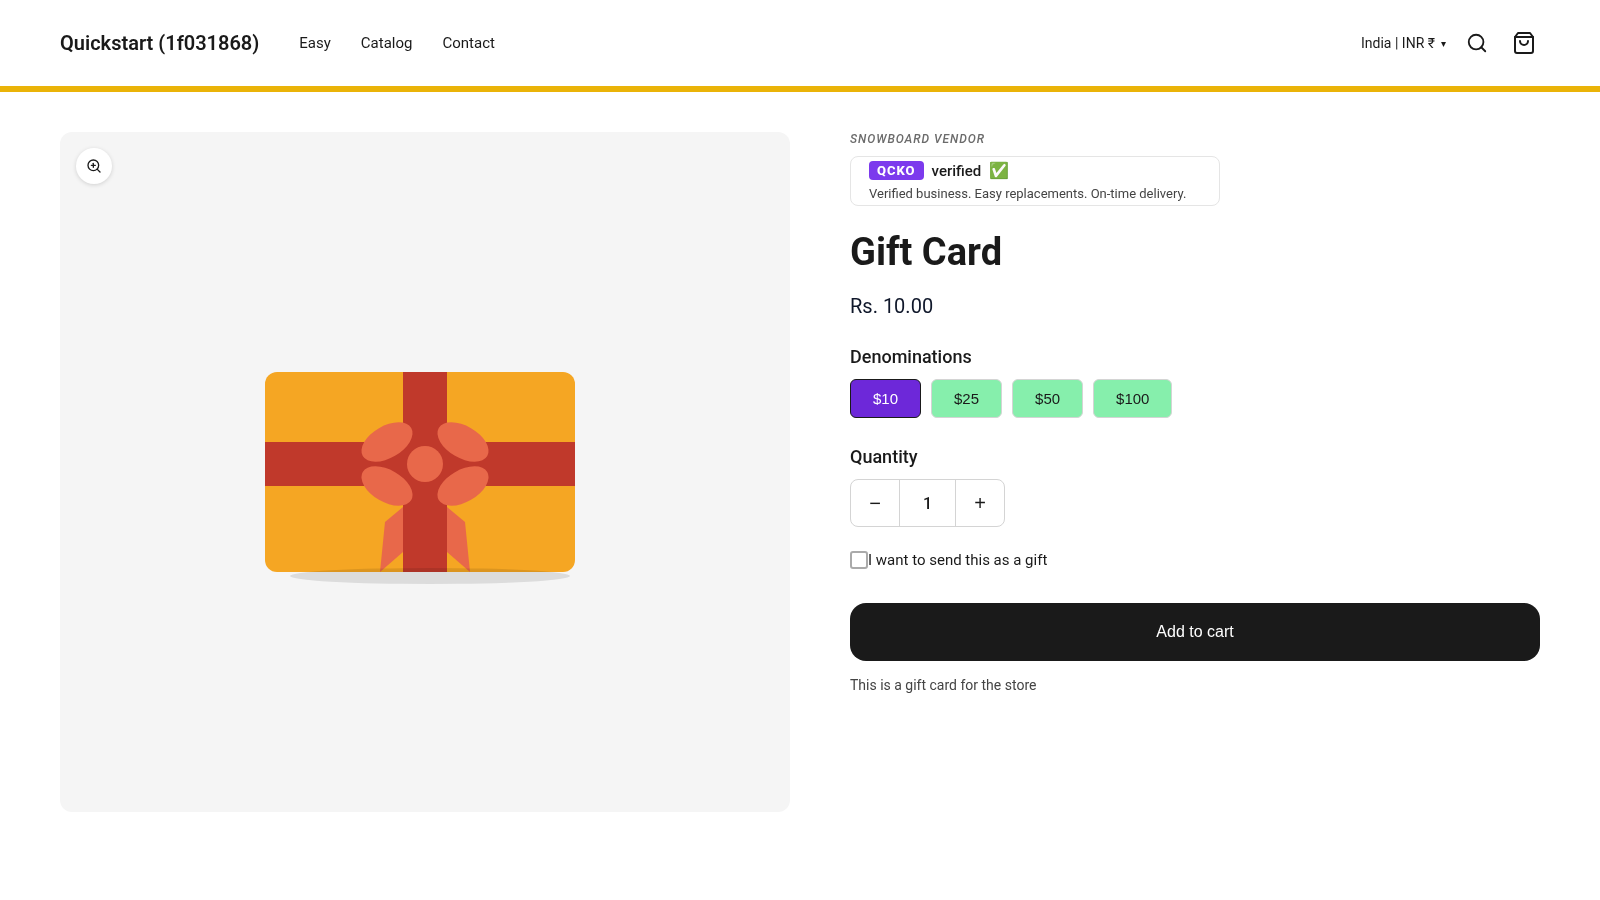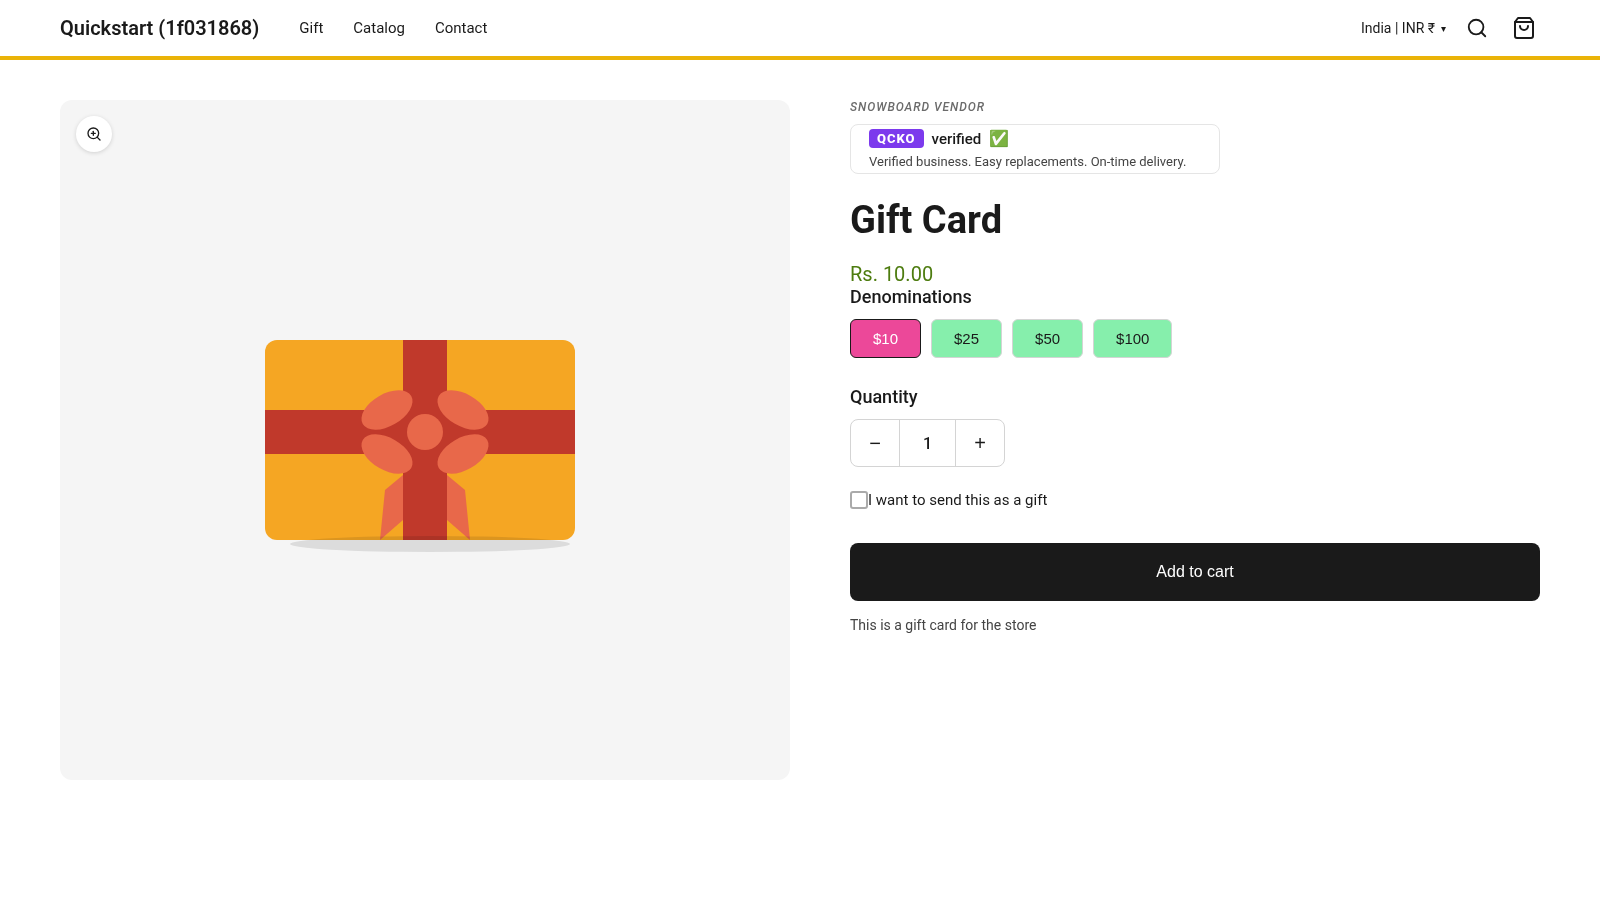--- a/index.html
+++ b/index.html
@@ -4,22 +4,22 @@
   <style>
     * { box-sizing: border-box; margin: 0; padding: 0; }
     body { font-family: -apple-system, BlinkMacSystemFont, 'Segoe UI', Roboto, sans-serif; background: #fff; color: #1a1a1a; }
 
     
     .header {
       display: flex;
       align-items: center;
       justify-content: space-between;
       padding: 0 60px;
-      height: 60px;
-      border-bottom: 4px solid #eab308;
+      height: 92px;
+      border-bottom: 6px solid #eab308;
     }
     .header-left {
       display: flex;
       align-items: center;
       gap: 40px;
     }
     .logo {
       font-size: 20px;
       font-weight: 600;
       color: #1a1a1a;
@@ -160,21 +160,22 @@
 
     .product-title {
       font-size: 38px;
       font-weight: 700;
       color: #1a1a1a;
       margin-bottom: 20px;
       margin-top: 24px;
     }
     .product-price {
       font-size: 20px;
-      color: #4d7c0f;
+      color: #0f172a;
+      margin-bottom: 28px;
     }
 
     .section-label {
       font-size: 18px;
       font-weight: 500;
       color: #1a1a1a;
       margin-bottom: 12px;
     }
 
     .denominations {
@@ -187,21 +188,21 @@
       border: 1.5px solid #d4d4d4;
       border-radius: 6px;
       padding: 10px 22px;
       font-size: 15px;
       font-weight: 500;
       background: #86efac;
       cursor: pointer;
       color: #1a1a1a;
     }
     .denom-btn.active {
-      background: #ec4899;
+      background: #6d28d9;
       color: #fff;
       border-color: #1a1a1a;
     }
 
     .quantity-section {
       margin-bottom: 24px;
     }
     .quantity-control {
       display: flex;
       align-items: center;
@@ -257,41 +258,41 @@
     .gift-label {
       font-size: 15px;
       color: #1a1a1a;
     }
 
     .add-to-cart-btn {
       width: 100%;
       background: #1a1a1a;
       color: #fff;
       border: none;
-      border-radius: 8px;
+      border-radius: 16px;
       padding: 20px;
       font-size: 16px;
       font-weight: 500;
       cursor: pointer;
       margin-bottom: 16px;
     }
 
     .gift-card-note {
       font-size: 14px;
       color: #444;
     }
   </style>
 </head>
 <body>
 
 <header class="header">
   <div class="header-left">
     <div class="logo">Quickstart (1f031868)</div>
     <nav class="nav">
-      <a class="nav-item">Gift</a>
+      <a class="nav-item">Easy</a>
       <a class="nav-item">Catalog</a>
       <a class="nav-item">Contact</a>
     </nav>
   </div>
   <div class="header-right">
     <div class="locale-selector">
       <span>India | INR ₹</span>
       <span class="chevron-down">▾</span>
     </div>
     <button class="icon-btn">

